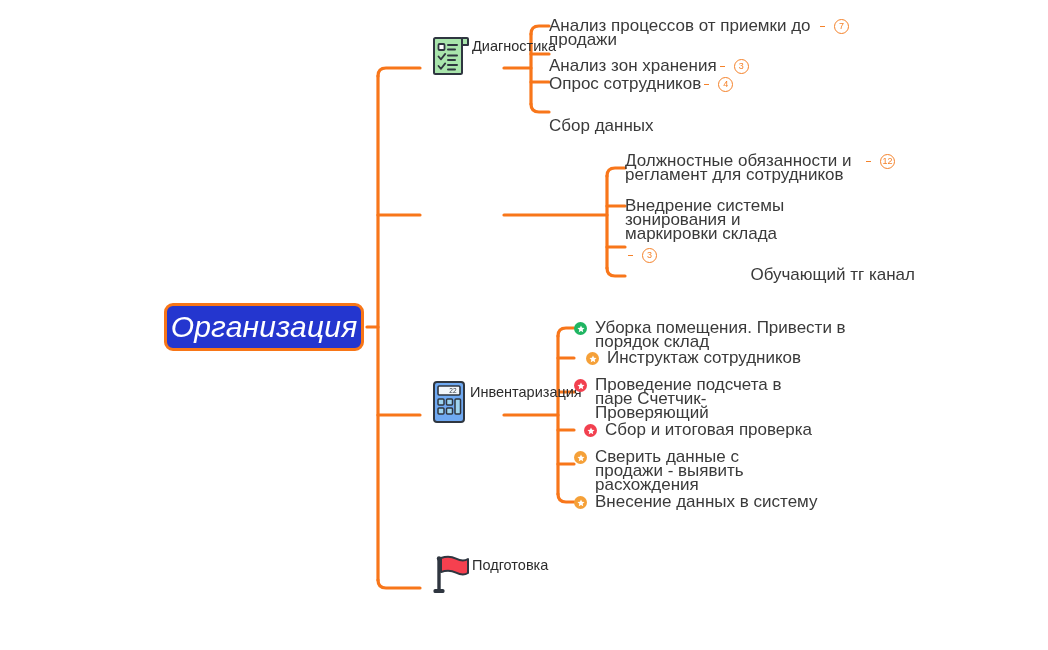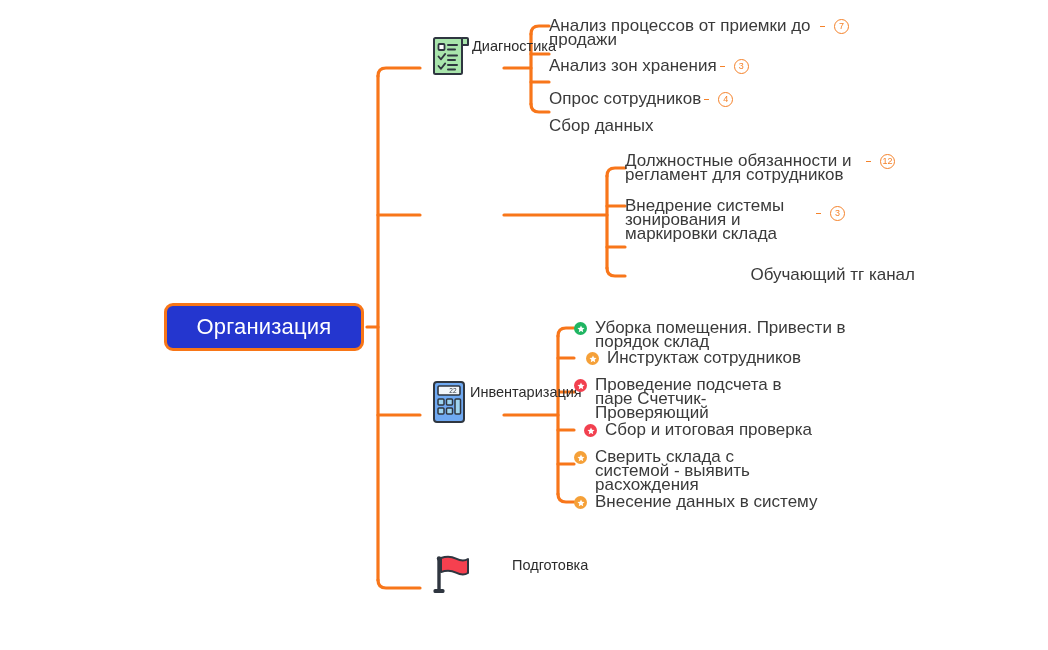--- a/index.html
+++ b/index.html
@@ -37,23 +37,24 @@
     box-sizing: border-box;
     background: #2436cf;
     border: 3px solid #f87617;
     border-radius: 9px;
     display: flex;
     align-items: center;
     justify-content: center;
   }
   .root-node .root-label {
     color: #ffffff;
-    font-size: 22px;
+    font-size: 30px;
     letter-spacing: 0.2px;
     white-space: nowrap;
+    font-style: italic;
   }
 
   
   .topic {
     position: absolute;
     width: 180px;
     display: flex;
     flex-direction: row;
     align-items: flex-start;
   }
@@ -191,21 +192,21 @@
         <rect x="10" y="21" width="6" height="6" rx="1" fill="#9fd4ef" stroke="#2f3640" stroke-width="1.5"></rect>
         <rect x="18.5" y="21" width="6" height="6" rx="1" fill="#9fd4ef" stroke="#2f3640" stroke-width="1.5"></rect>
         <rect x="10" y="30" width="6" height="6" rx="1" fill="#9fd4ef" stroke="#2f3640" stroke-width="1.5"></rect>
         <rect x="18.5" y="30" width="6" height="6" rx="1" fill="#9fd4ef" stroke="#2f3640" stroke-width="1.5"></rect>
         <rect x="27" y="21" width="5.5" height="15" rx="1" fill="#9fd4ef" stroke="#2f3640" stroke-width="1.5"></rect>
       </svg>
     </span>
     <span class="topic-label">Инвентаризация</span>
   </div>
 
-  <div class="topic" style="left:420px; top:551px;gap:40px;">
+  <div class="topic" style="left:420px; top:551px;">
     <span class="topic-icon">
       <svg width="44" height="48" viewBox="0 0 44 48">
         <path d="M11,8 v32" stroke="#2f3640" stroke-width="3.4" stroke-linecap="round"></path>
         <rect x="5.5" y="38" width="11" height="4" rx="1.6" fill="#2f3640"></rect>
         <circle cx="11" cy="7.5" r="2.2" fill="#2f3640"></circle>
         <path d="M13,7 q8,-3 15,0.6 q7,3.6 12,0.4 v14 q-5,3.2 -12,-0.4 q-7,-3.6 -15,-0.6 z" fill="#f6404f" stroke="#2f3640" stroke-width="2" stroke-linejoin="round"></path>
       </svg>
     </span>
     <span class="topic-label">Подготовка</span>
   </div>
@@ -217,39 +218,39 @@
       <span class="leaf-badge">7</span>
     </span>
   </div>
   <div class="leaf" style="left:549px; top:47px; width:300px;margin-top:12px;">
     <span class="leaf-text">Анализ зон хранения</span>
     <span class="badge-wrap">
       <span class="badge-dash"></span>
       <span class="leaf-badge">3</span>
     </span>
   </div>
-  <div class="leaf" style="left:549px; top:92px; width:300px;">
+  <div class="leaf" style="left:549px; top:77px; width:300px;">
     <span class="leaf-text">Опрос сотрудников</span>
     <span class="badge-wrap">
       <span class="badge-dash"></span>
       <span class="leaf-badge">4</span>
     </span>
   </div>
   <div class="leaf" style="left:549px; top:119px; width:300px;">
     <span class="leaf-text">Сбор данных</span>
   </div>
 
   <div class="leaf" style="left:625px; top:154px; width:290px;">
     <span class="leaf-text" style="width:238px; display:inline-block;">Должностные обязанности и регламент для сотрудников</span>
     <span class="badge-wrap">
       <span class="badge-dash"></span>
       <span class="leaf-badge">12</span>
     </span>
   </div>
-  <div class="leaf" style="left:625px; top:199px; width:290px;">
+  <div class="leaf" style="left:625px; top:199px; width:290px;flex-direction:column;">
     <span class="leaf-text" style="width:188px; display:inline-block;">Внедрение системы зонирования и маркировки склада</span>
     <span class="badge-wrap" style="margin-top:7px;">
       <span class="badge-dash"></span>
       <span class="leaf-badge">3</span>
     </span>
   </div>
   <div class="leaf" style="left:625px; top:268px; width:290px;justify-content:flex-end;">
     <span class="leaf-text">Обучающий тг канал</span>
   </div>
 
@@ -284,21 +285,21 @@
         </svg>
     </span>
     <span class="leaf-text">Сбор и итоговая проверка</span>
   </div>
   <div class="leaf" style="left:574px; top:450px; width:250px;">
     <span class="star-marker" style="background:#f5a038;">
       <svg width="8" height="8" viewBox="0 0 10 10">
           <path d="M5,0.6 L6.3,3.5 L9.4,3.8 L7.1,5.9 L7.8,9 L5,7.4 L2.2,9 L2.9,5.9 L0.6,3.8 L3.7,3.5 Z" fill="#ffffff"></path>
         </svg>
     </span>
-    <span class="leaf-text" style="width:210px; display:inline-block;">Сверить склада с системой - выявить расхождения</span>
+    <span class="leaf-text" style="width:210px; display:inline-block;">Сверить данные с продажи - выявить расхождения</span>
   </div>
   <div class="leaf" style="left:574px; top:495px; width:300px;">
     <span class="star-marker" style="background:#f5a038;">
       <svg width="8" height="8" viewBox="0 0 10 10">
           <path d="M5,0.6 L6.3,3.5 L9.4,3.8 L7.1,5.9 L7.8,9 L5,7.4 L2.2,9 L2.9,5.9 L0.6,3.8 L3.7,3.5 Z" fill="#ffffff"></path>
         </svg>
     </span>
     <span class="leaf-text">Внесение данных в систему</span>
   </div>
 

